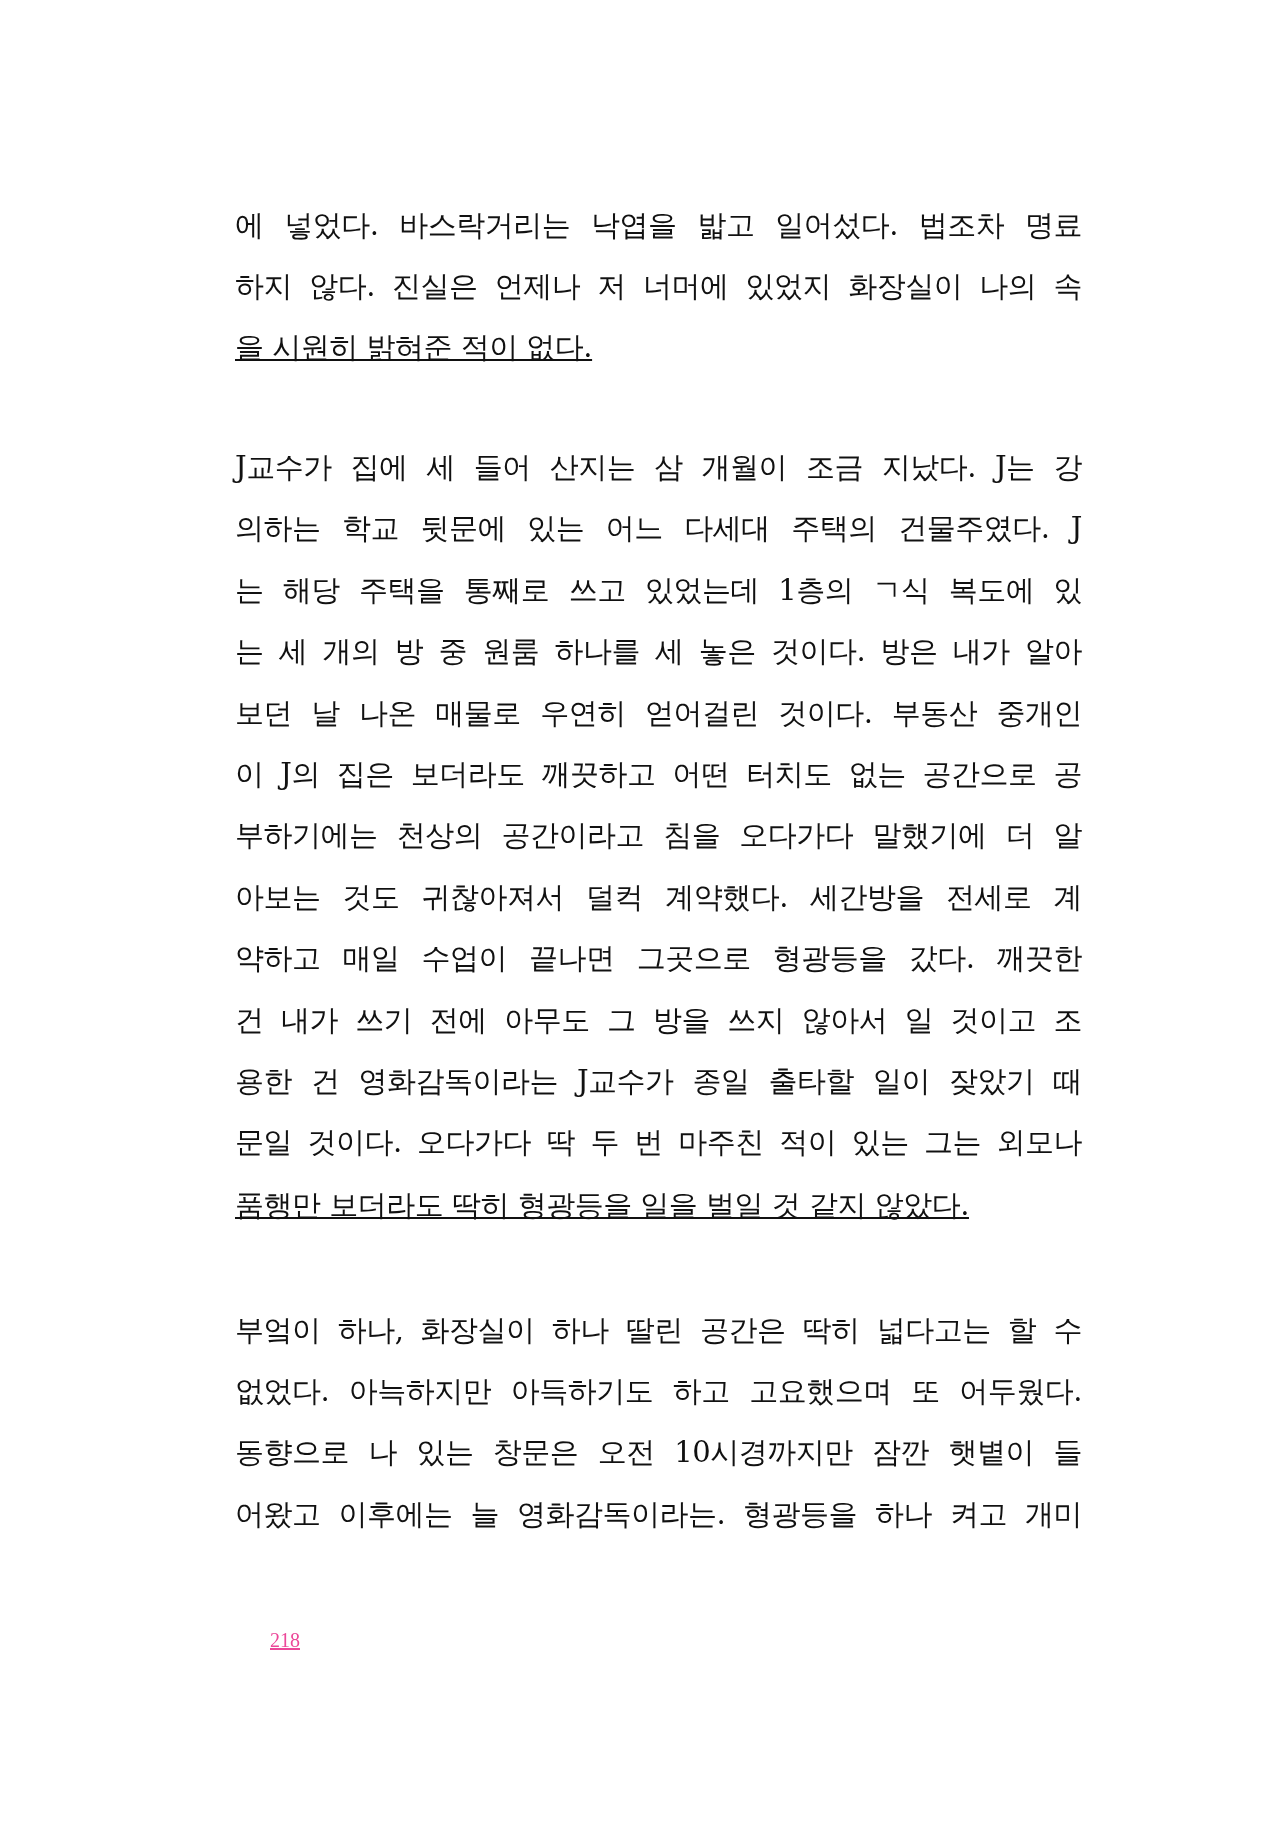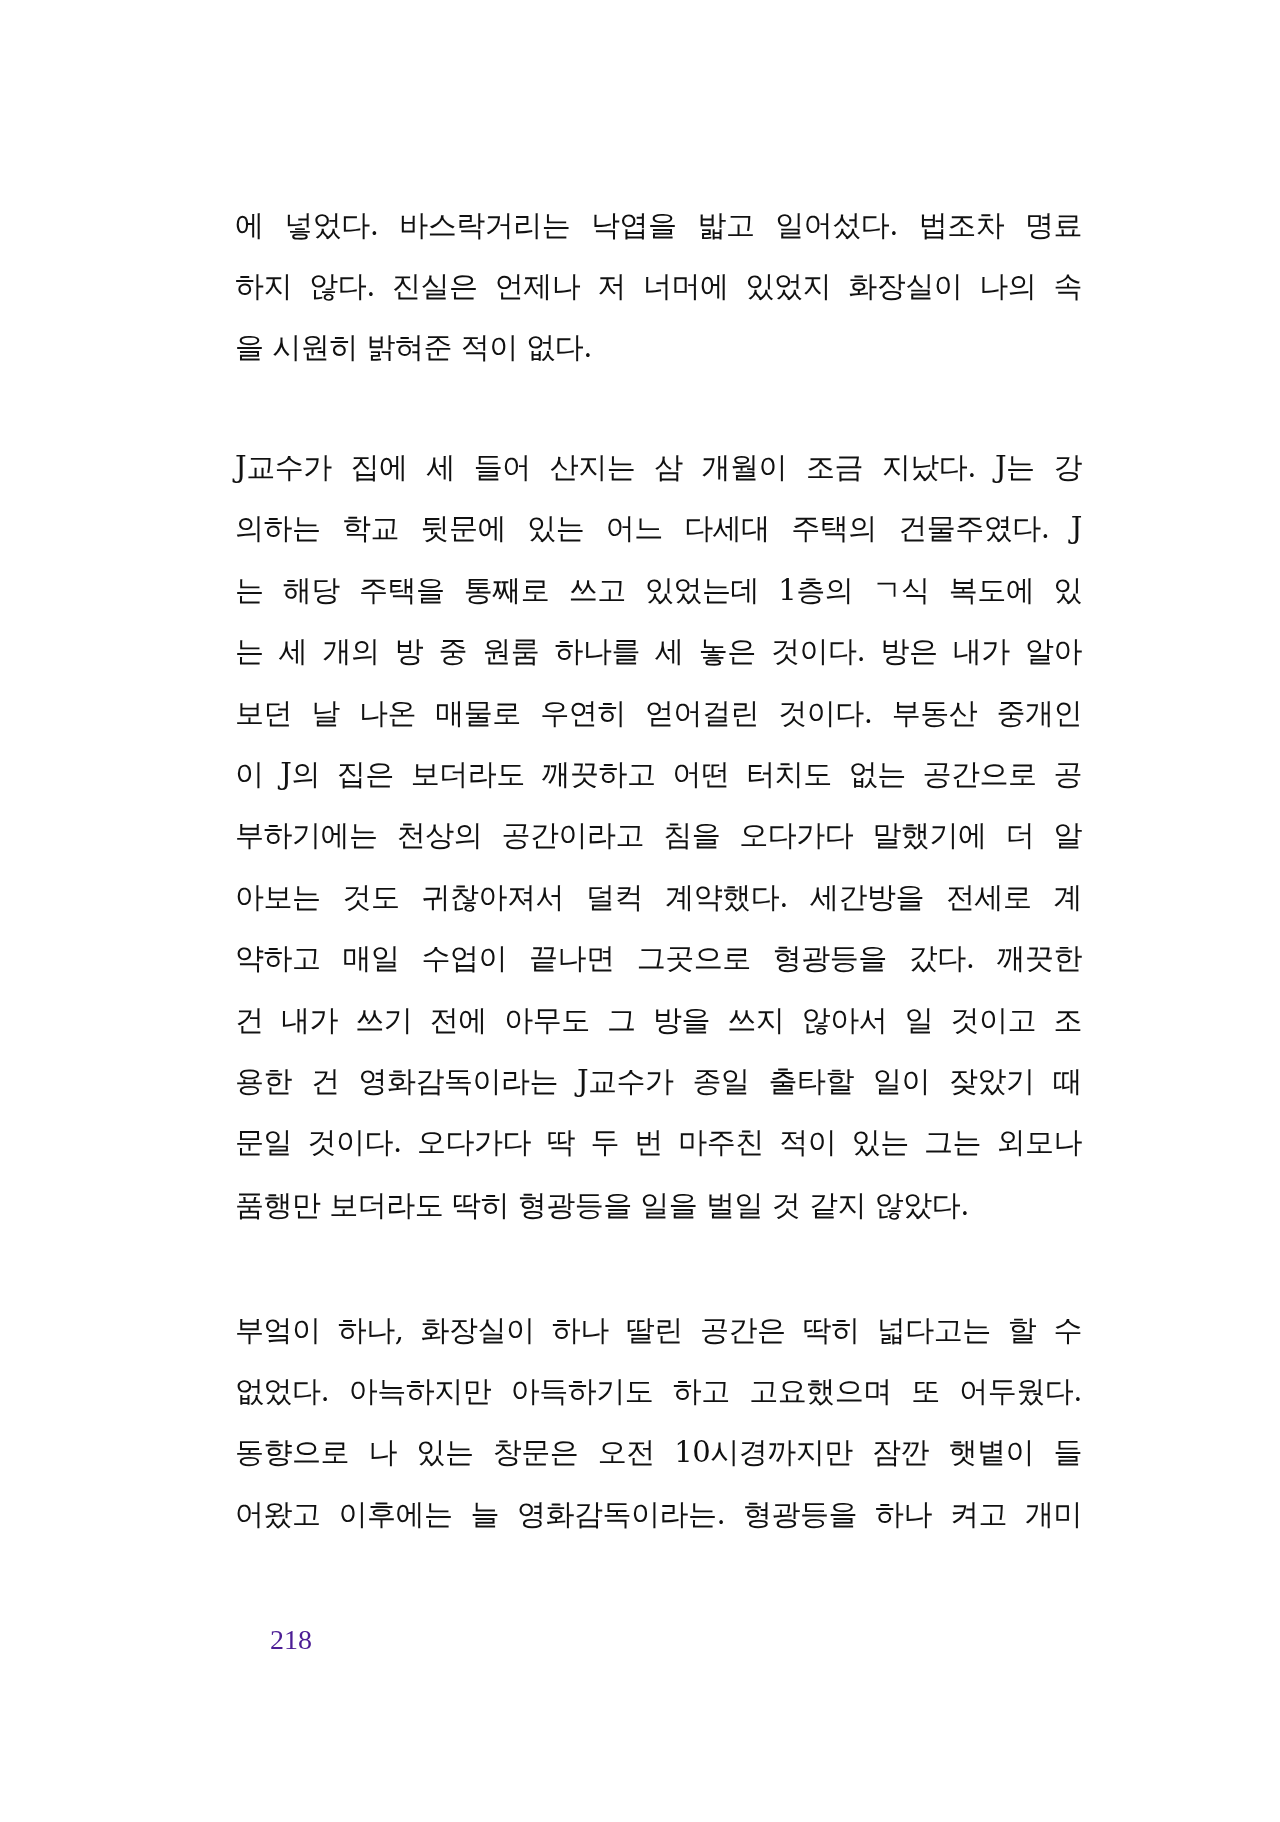--- a/index.html
+++ b/index.html
@@ -36,29 +36,31 @@
     line-height: 40px;
     font-size: 29px;
     white-space: nowrap;
     text-align: justify;
     text-align-last: justify;
     letter-spacing: -0.5px;
   }
   .line.last {
     text-align: left;
     text-align-last: left;
+    text-decoration: underline;
   }
   .page-number {
     position: absolute;
     left: 270px;
     top: 1620px;
     font-family: "Liberation Serif", "DejaVu Serif", serif;
-    font-size: 28px;
+    font-size: 20px;
     line-height: 40px;
-    color: #4c1d95;
+    color: #ec4899;
+    text-decoration: underline;
   }
 </style>
 </head>
 <body>
 
 <div class="page">
   <div class="text-column">
 
     <div>
       <div class="line" style="top:205px">에 넣었다. 바스락거리는 낙엽을 밟고 일어섰다. 법조차 명료</div>

